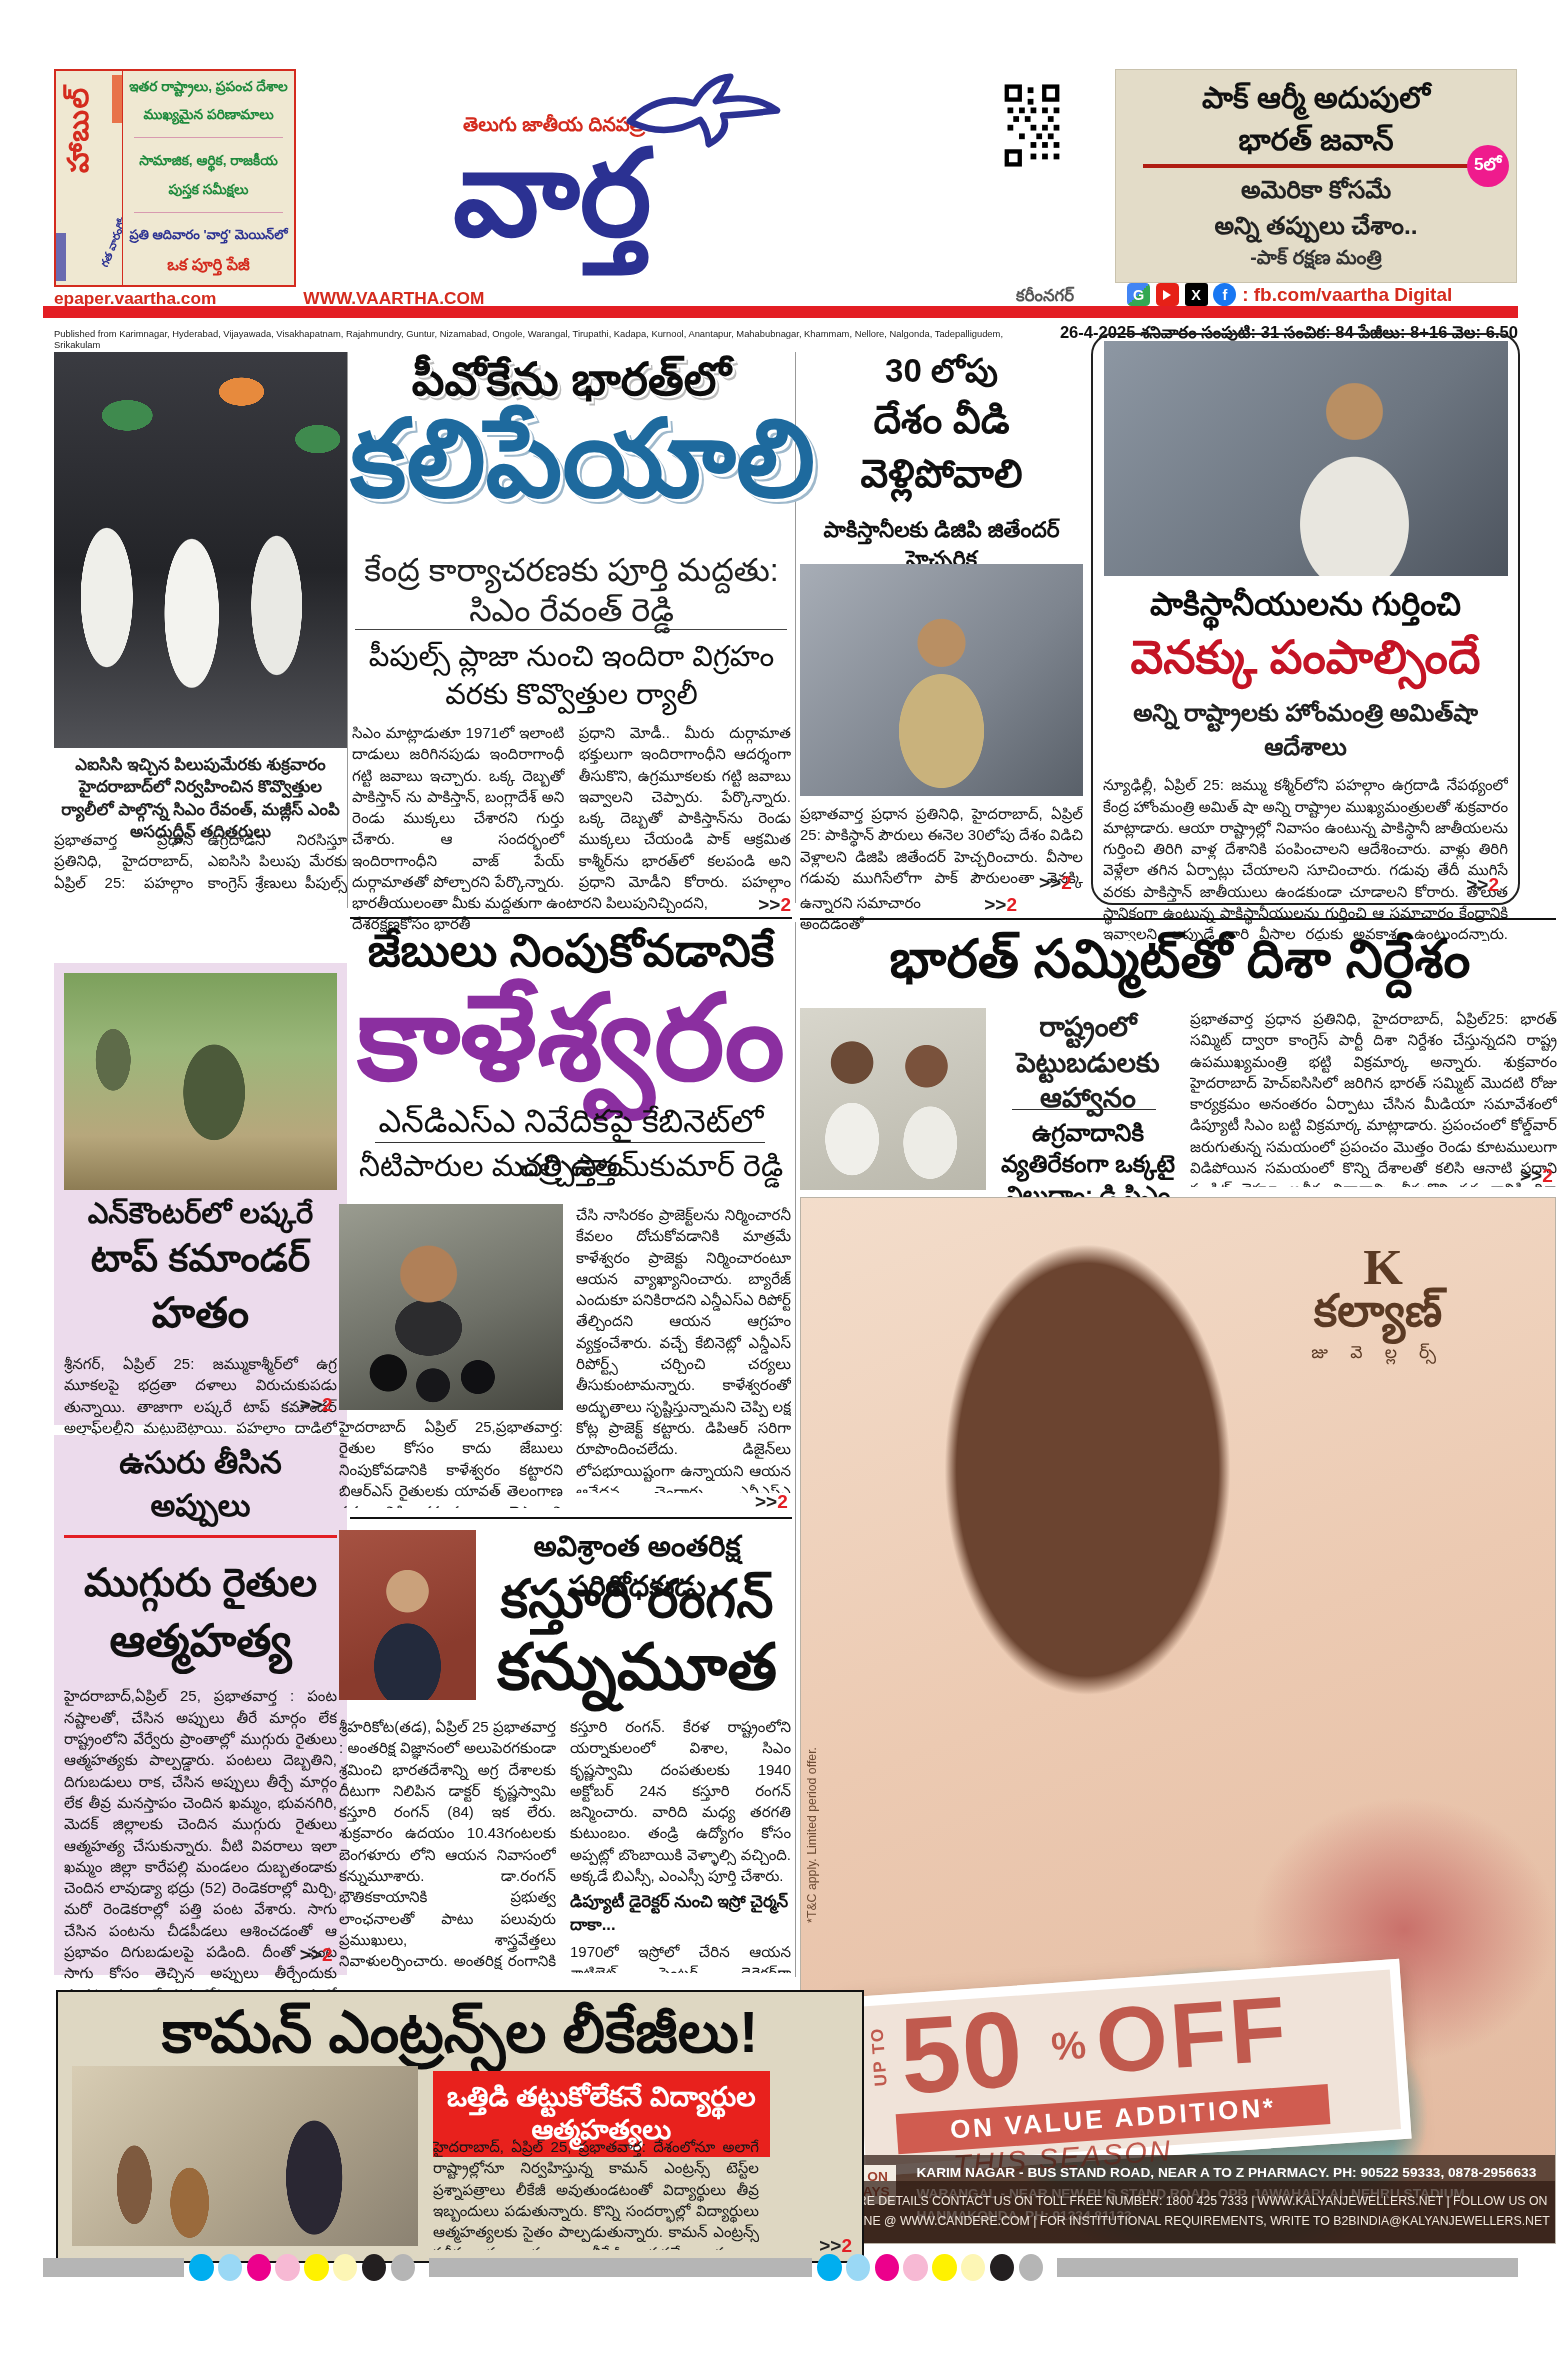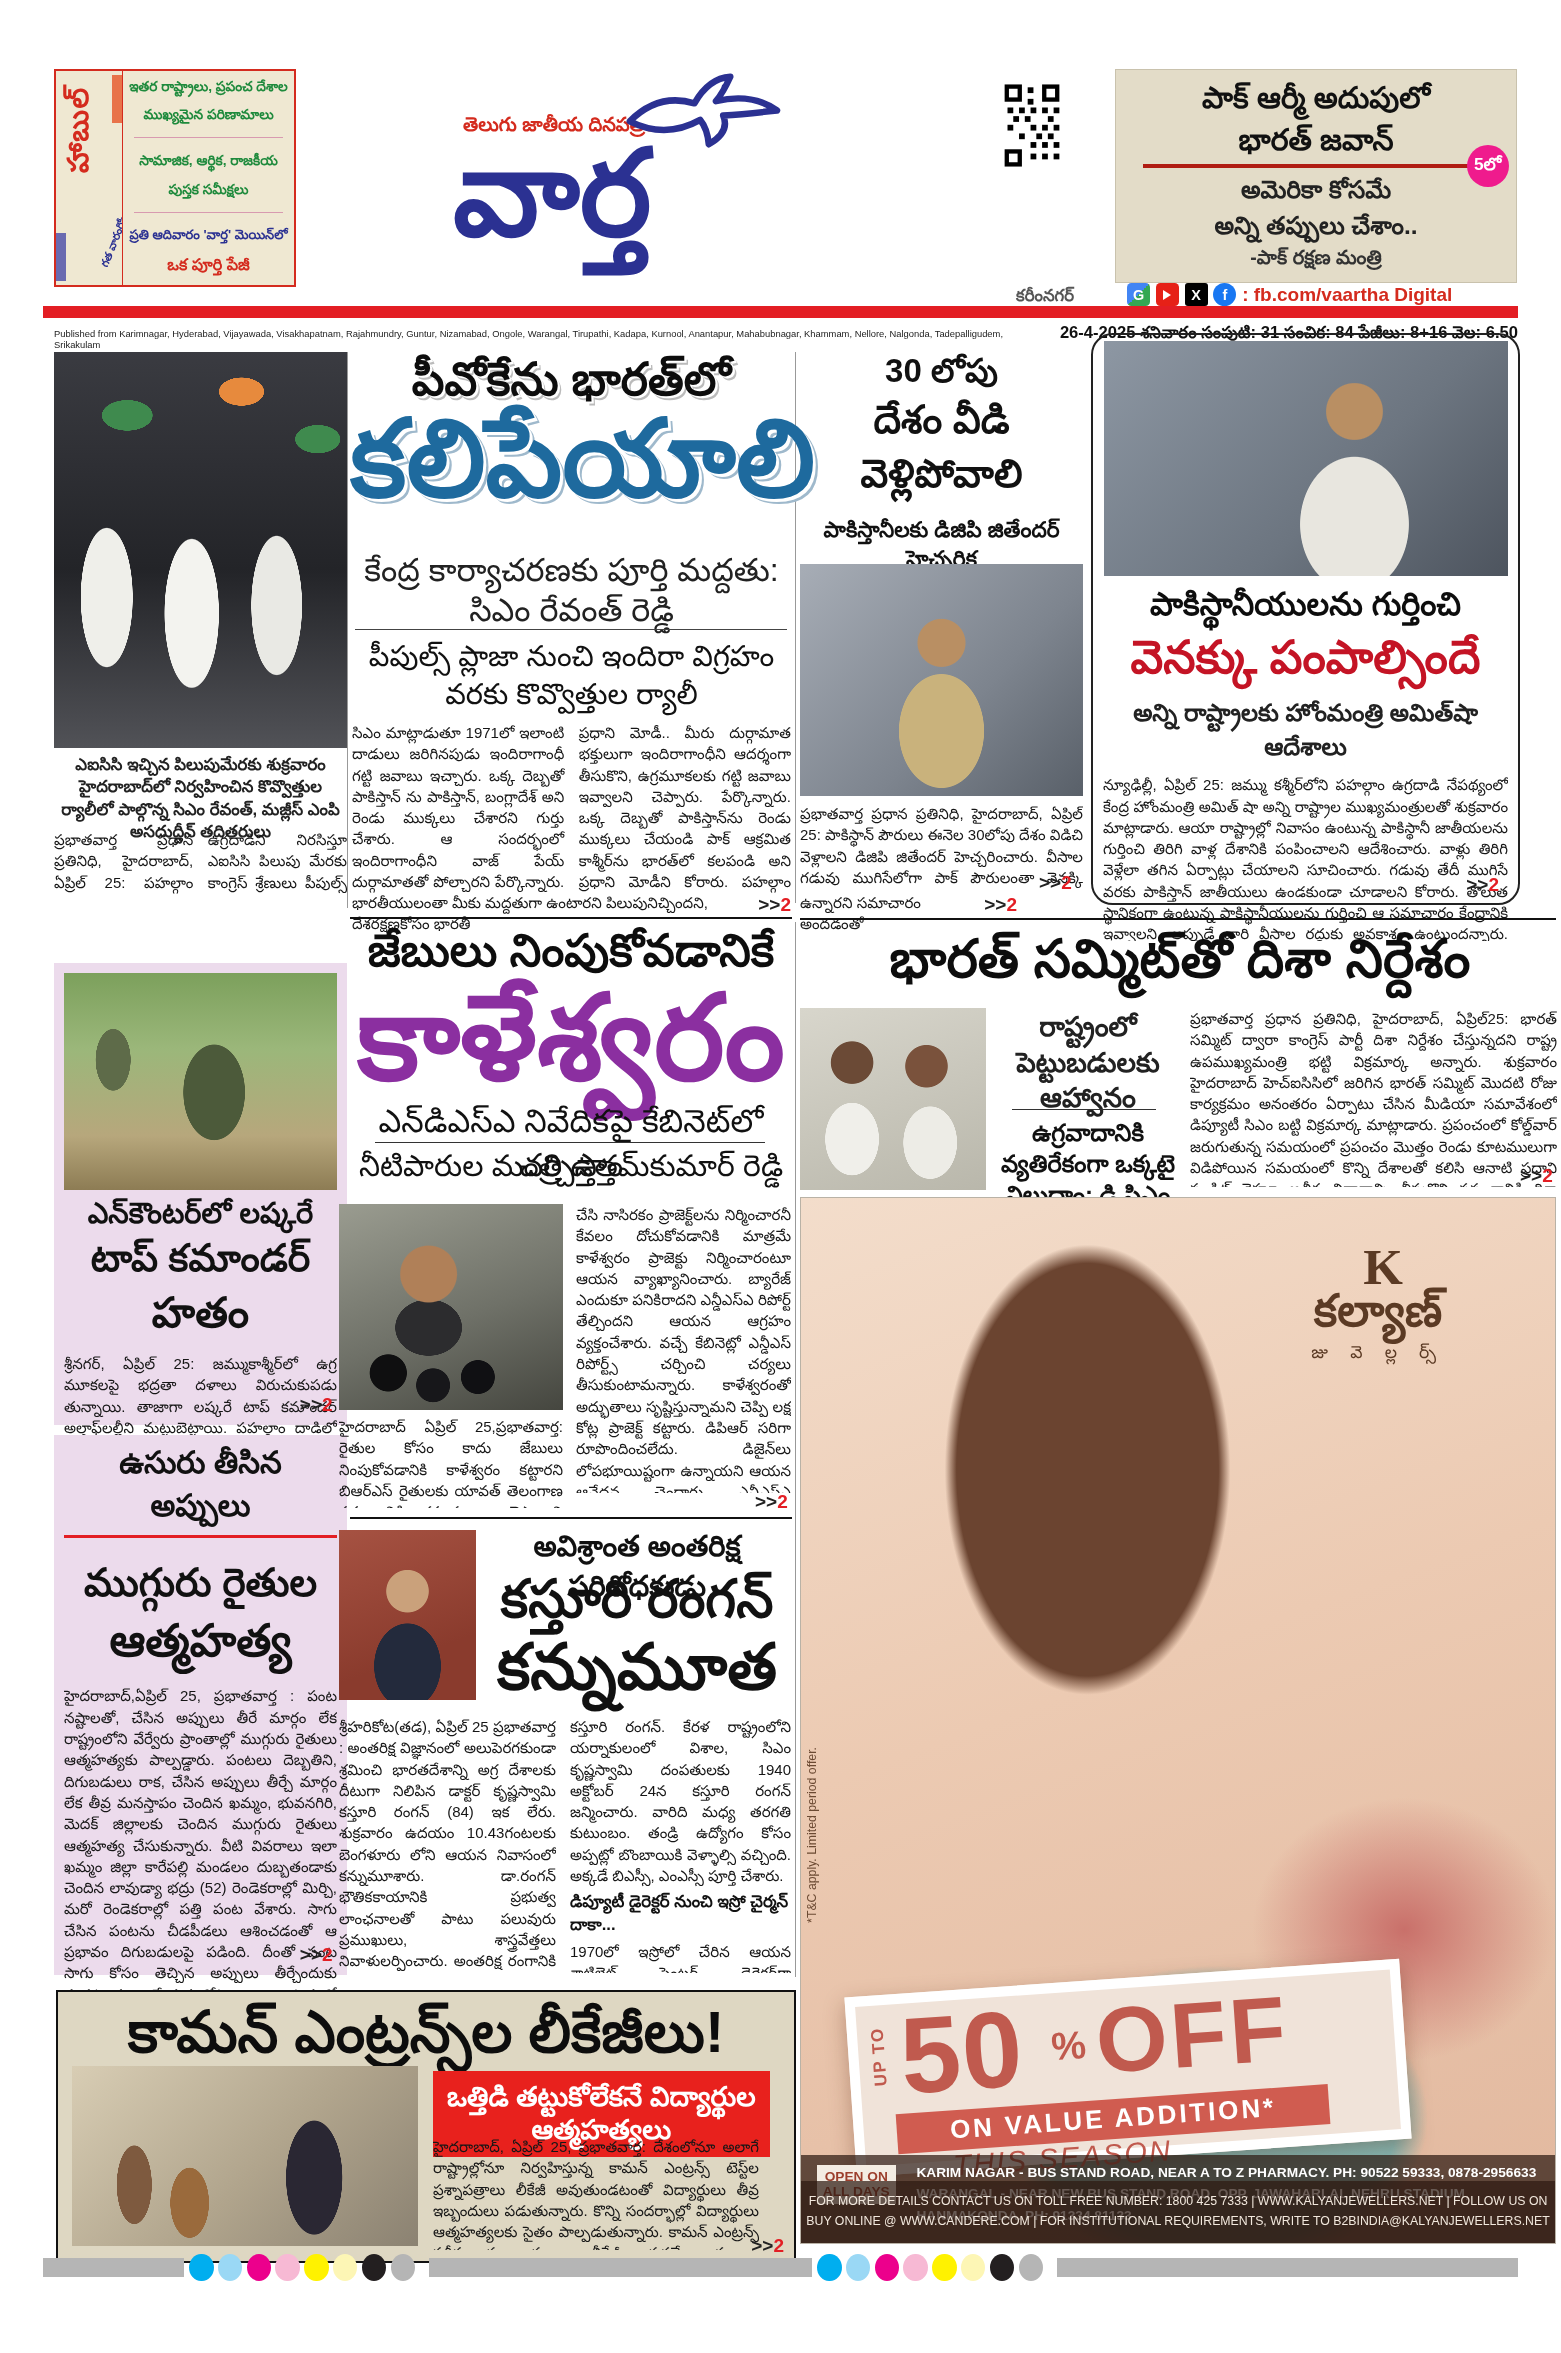--- a/index.html
+++ b/index.html
@@ -122,21 +122,21 @@
            box-sizing:border-box;padding:5.8px 10px;}
   .shah-kick{font-size:32px;font-weight:bold;color:#0d0d0d;}
   .shah-head{font-size:46px;font-weight:bold;color:#c41425;}
   .shah-deck{font-size:24px;font-weight:bold;color:#222;}
   
   .ran-kick{left:482px;top:1530px;width:310px;font-size:29px;font-weight:bold;}
   .ran-h1{left:482px;top:1568px;width:310px;font-size:53px;font-weight:bold;}
   .ran-h2{left:482px;top:1630px;width:310px;font-size:64px;font-weight:bold;}
   .ran-sub{font-weight:bold;font-size:16.6px;}
   
-  .entbox{left:56px;top:1990px;width:740px;height:273px;border:2.9px solid #111;background:#ded7c2;
+  .entbox{left:56px;top:1990px;width:808px;height:273px;border:2.9px solid #111;background:#ded7c2;
           box-sizing:border-box;padding:5.8px 11.5px;}
   .ent-head{font-size:58px;font-weight:bold;color:#0d0d0d;}
   .ent-deck{background:#e8211d;color:#fff;font-size:27.4px;font-weight:bold;text-align:center;
             padding:10px 5.8px;line-height:1.2;}
   
   .ad{left:800px;top:1197px;width:756px;height:1047px;border:0.7px solid #b9b2a6;box-sizing:border-box;overflow:hidden;
       background:
       radial-gradient(ellipse 238px 375px at 38% 26%,#6b4430 0,#6b4430 55%,transparent 60%),
       radial-gradient(circle 79px at 40% 22%,#e9bfa4 0,#e9bfa4 90%,transparent 100%),
       radial-gradient(ellipse 303px 217px at 55% 88%,#7fb3b0 0,#86b9b4 60%,transparent 70%),
@@ -189,20 +189,24 @@
       <div class="promo-g">ముఖ్యమైన పరిణామాలు</div>
       <hr class="promo-div">
       <div class="promo-g">సామాజిక, ఆర్థిక, రాజకీయ</div>
       <div class="promo-g">పుస్తక సమీక్షలు</div>
       <hr class="promo-div">
       <div class="promo-b">ప్రతి ఆదివారం 'వార్త' మెయిన్‌లో</div>
       <div class="promo-r">ఒక పూర్తి పేజీ</div>
     </div>
   </div>
 
+  <div class="abs urls">
+    <span class="url">epaper.vaartha.com</span>
+    <span class="url">WWW.VAARTHA.COM</span>
+  </div>
 
   <div class="abs tagline">తెలుగు జాతీయ దినపత్రిక</div>
   <div class="abs logo">వార్త</div>
   <div class="abs dove">
     <svg width="166" height="79" viewBox="0 0 230 110">
       <path d="M20 70 Q60 30 110 45 Q130 10 160 8 Q150 30 140 42 Q190 30 225 55 Q180 60 150 62 Q160 85 130 102 Q128 80 118 68 Q70 95 20 70 Z" fill="#ffffff" stroke="#2b3192" stroke-width="9" stroke-linejoin="round"></path>
       <circle cx="152" cy="22" r="4" fill="#2b3192"></circle>
     </svg>
   </div>
 

